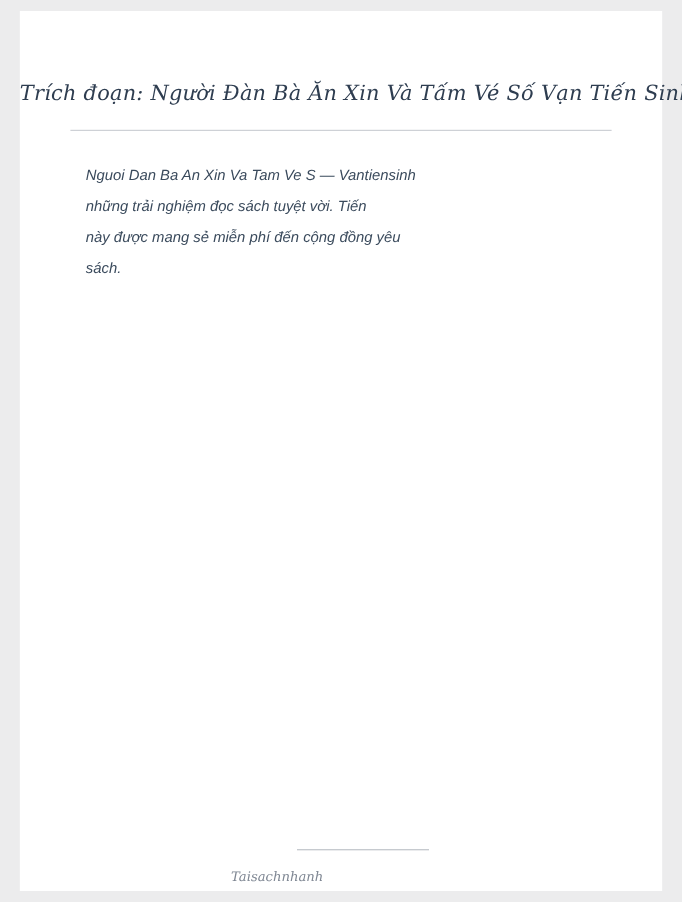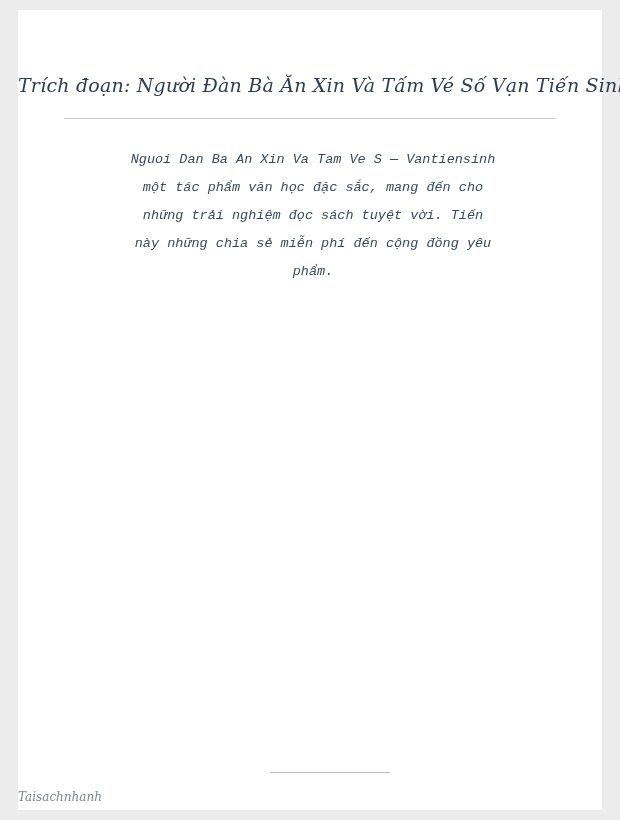--- a/index.html
+++ b/index.html
@@ -43,61 +43,59 @@
     height: 1px;
     background: #c9ccd2;
   }
   .body-block {
     position: absolute;
     left: 60px;
     top: 136px;
     width: 470px;
   }
   .body-line {
-    font-family: Liberation Mono, monospace;
+    font-family: Liberation Sans, sans-serif;
     font-style: italic;
     font-size: 13.5px;
     line-height: 28px;
     color: #3a4a5c;
     white-space: pre;
-    text-align: center;
   }
   .footer-rule {
     position: absolute;
     left: 252px;
     top: 762px;
     width: 120px;
     height: 1px;
     background: #b9bdc4;
   }
   .footer-text {
     position: absolute;
     left: 0;
     top: 780px;
     width: 468px;
-    text-align: left;
+    text-align: center;
     font-family: "DejaVu Serif", serif;
     font-style: italic;
     font-size: 12px;
     color: #7f8793;
   }
 </style>
 </head>
 <body>
 
 <div class="page">
 
   <div class="doc-title">Trích đoạn: Người Đàn Bà Ăn Xin Và Tấm Vé Số Vạn Tiến Sinh</div>
 
   <div class="title-rule"></div>
 
   <div class="body-block">
     <div class="body-line">Nguoi Dan Ba An Xin Va Tam Ve S — Vantiensinh</div>
-    <div class="body-line">một tác phẩm văn học đặc sắc, mang đến cho</div>
     <div class="body-line">những trải nghiệm đọc sách tuyệt vời. Tiến</div>
-    <div class="body-line">này những chia sẻ miễn phí đến cộng đồng yêu</div>
-    <div class="body-line">phẩm.</div>
+    <div class="body-line">này được mang sẻ miễn phí đến cộng đồng yêu</div>
+    <div class="body-line">sách.</div>
   </div>
 
   <div class="footer-rule"></div>
   <div class="footer-text">Taisachnhanh</div>
 
 </div>
 
 </body></html>

